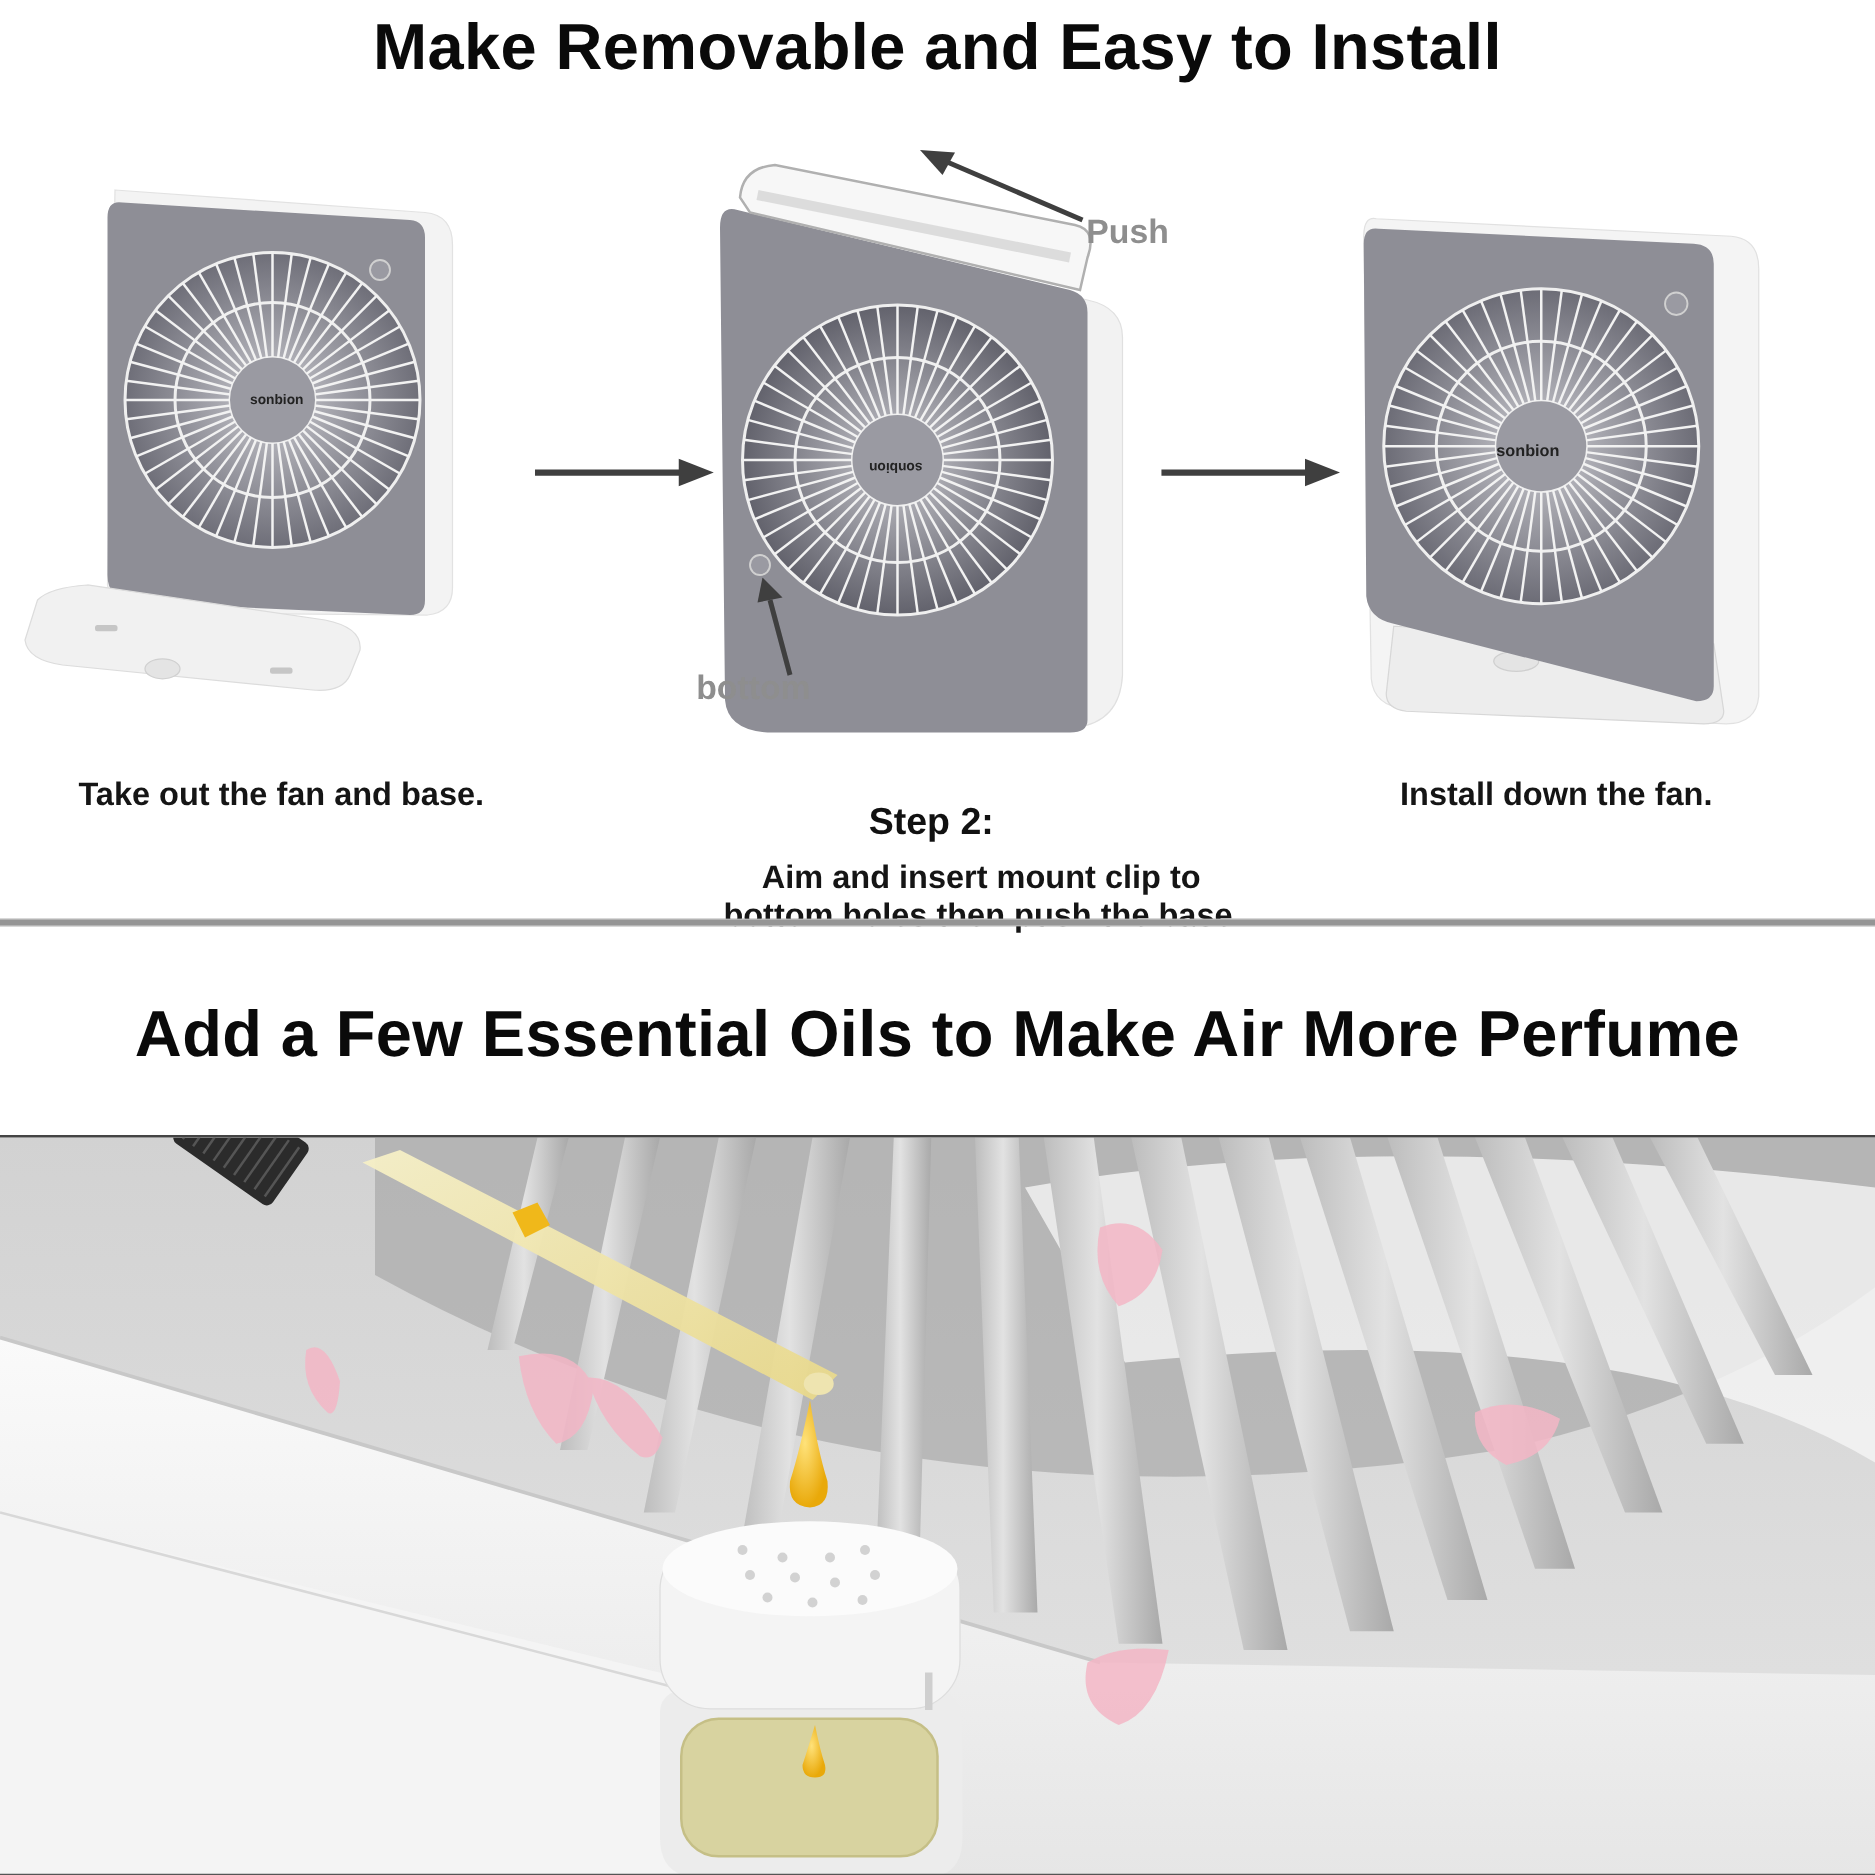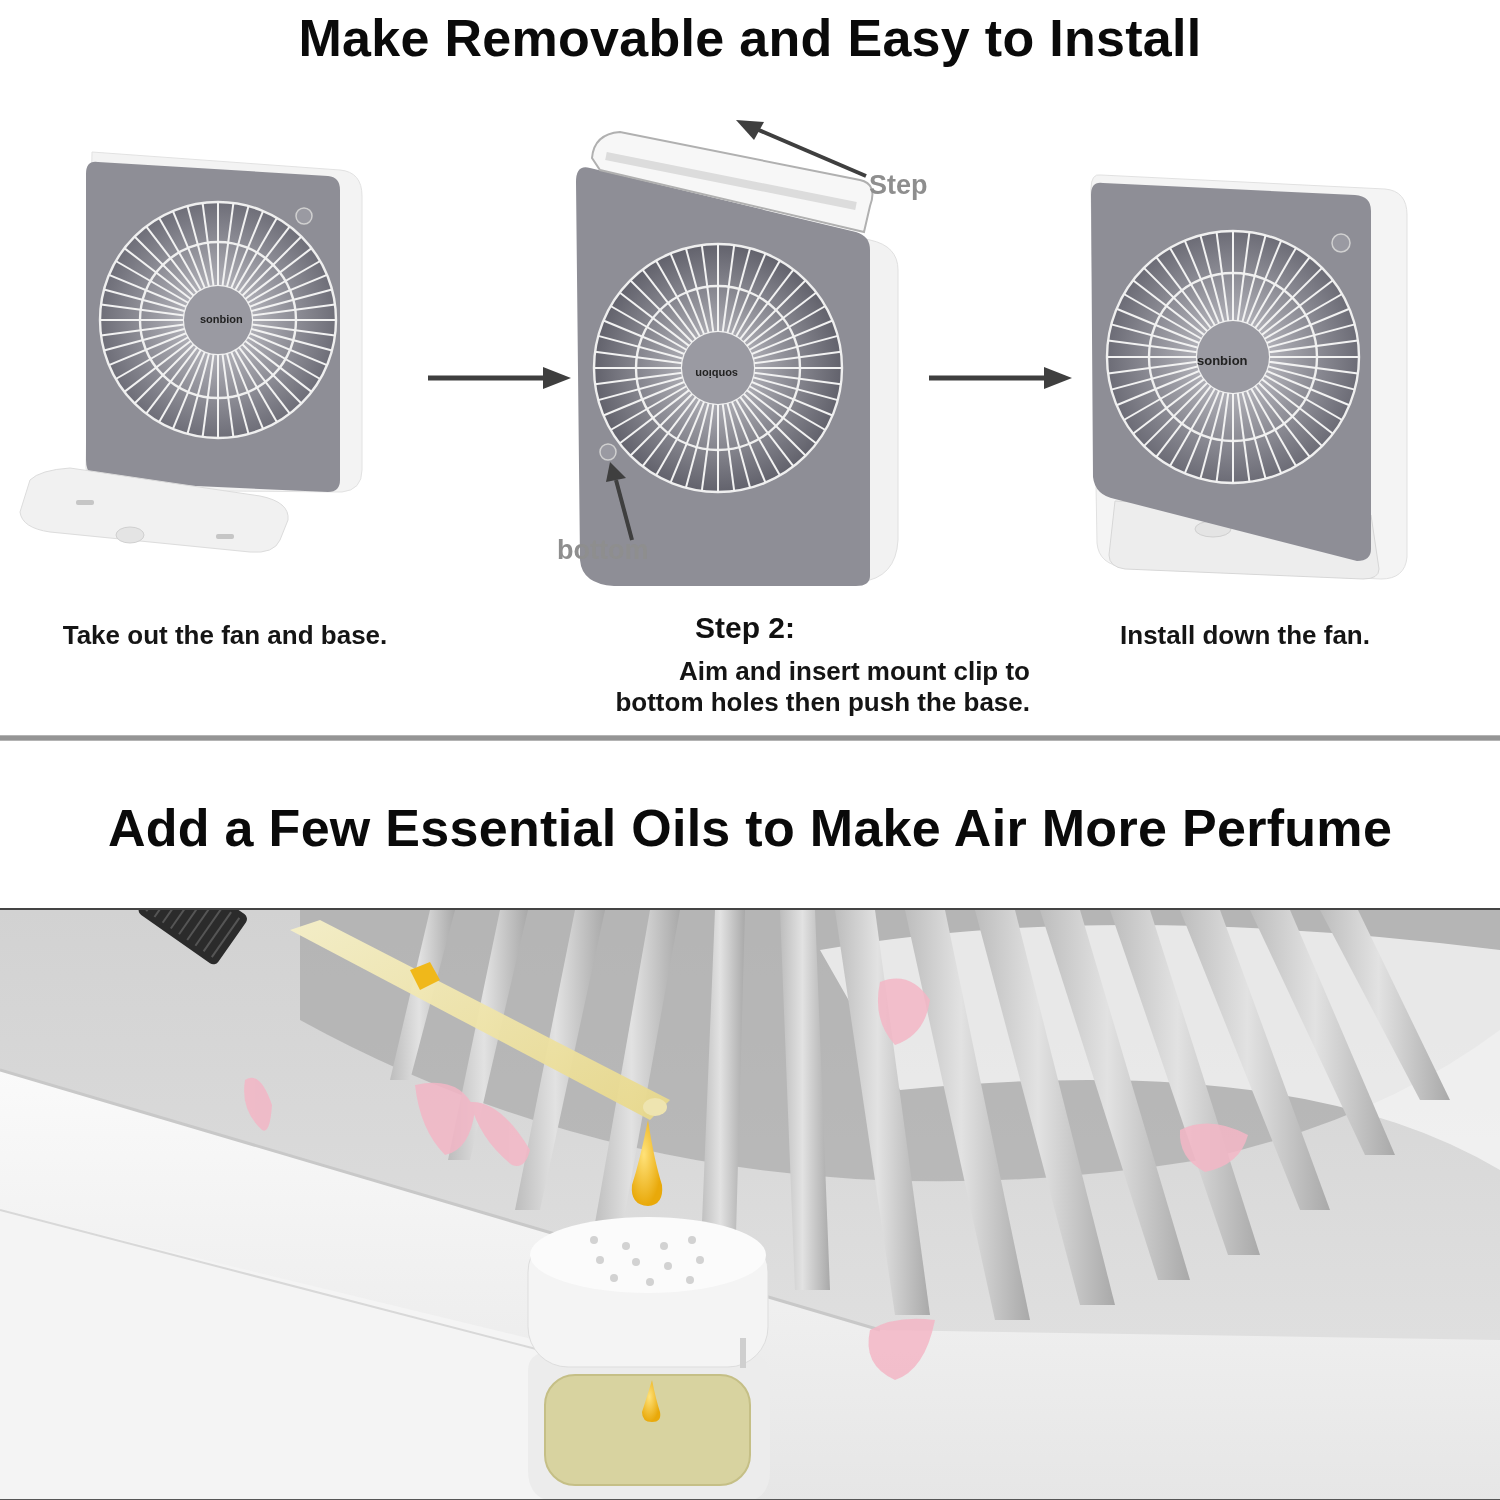--- a/index.html
+++ b/index.html
@@ -23,23 +23,23 @@
     color: #8e8e8e; font-size: 27px;
   }
 
   .step {
     position: absolute; text-align: center; font-family: "Liberation Sans", sans-serif;
   }
   .step .step-title { font-weight: bold; font-size: 30px; color: #111; line-height: 36px; }
   .step .step-desc { font-weight: bold; font-size: 26px; color: #151515; line-height: 31px; margin-top: 10px; }
   #step1 { left: 20px; width: 410px; top: 610px; }
   #step1 .step-title { padding-right: 70px; }
-  #step2 { left: 530px; width: 500px; top: 610px; }
+  #step2 { left: 530px; width: 500px; top: 640px; }
   #step2 .step-title { padding-right: 70px; }
-  #step2 .step-desc { text-align: right; padding-left: 10px; }
+  #step2 .step-desc { text-align: center; padding-left: 10px; }
   #step3 { left: 1080px; width: 330px; top: 610px; }
   #step3 .step-title { padding-right: 0px; }
 
   .divider {
     position: absolute; left: 0; top: 735px; width: 1500px; height: 6px;
     background: #959595; border-top: 1px solid #b4b4b4; border-bottom: 1px solid #b4b4b4;
   }
 
   .photo {
     position: absolute; left: 0; top: 908px; width: 1500px; height: 592px;
@@ -210,21 +210,21 @@
     <circle r="36" fill="#9a9aa2"></circle>
   </g>
   <text x="0" y="0" transform="translate(168,250) rotate(180)" font-family="Liberation Sans, sans-serif" font-size="11" font-weight="bold" fill="#222">sonbion</text>
   <circle cx="38" cy="332" r="8" fill="#9a9aa2" stroke="#d0d0d0" stroke-width="1.5"></circle>
 </svg>
 
 <svg class="arrow" style="left:734px;top:118px" width="136" height="62" viewBox="0 0 136 62">
   <line x1="132" y1="58" x2="20" y2="10" stroke="#3f3f3f" stroke-width="4"></line>
   <polygon points="2,2 30,4 20,22" fill="#3f3f3f"></polygon>
 </svg>
-<div class="callout" style="left:869px;top:170px">Step</div>
+<div class="callout" style="left:869px;top:170px">Push</div>
 
 <svg class="arrow" style="left:604px;top:462px" width="36" height="80" viewBox="0 0 36 80">
   <line x1="28" y1="78" x2="12" y2="18" stroke="#3f3f3f" stroke-width="4"></line>
   <polygon points="6,0 22,16 2,20" fill="#3f3f3f"></polygon>
 </svg>
 <div class="callout" style="left:557px;top:535px">bottom</div>
 
 <svg class="arrow" style="left:929px;top:366px" width="145" height="24" viewBox="0 0 145 24">
   <line x1="0" y1="12" x2="118" y2="12" stroke="#3f3f3f" stroke-width="5"></line>
   <polygon points="115,1 143,12 115,23" fill="#3f3f3f"></polygon>

